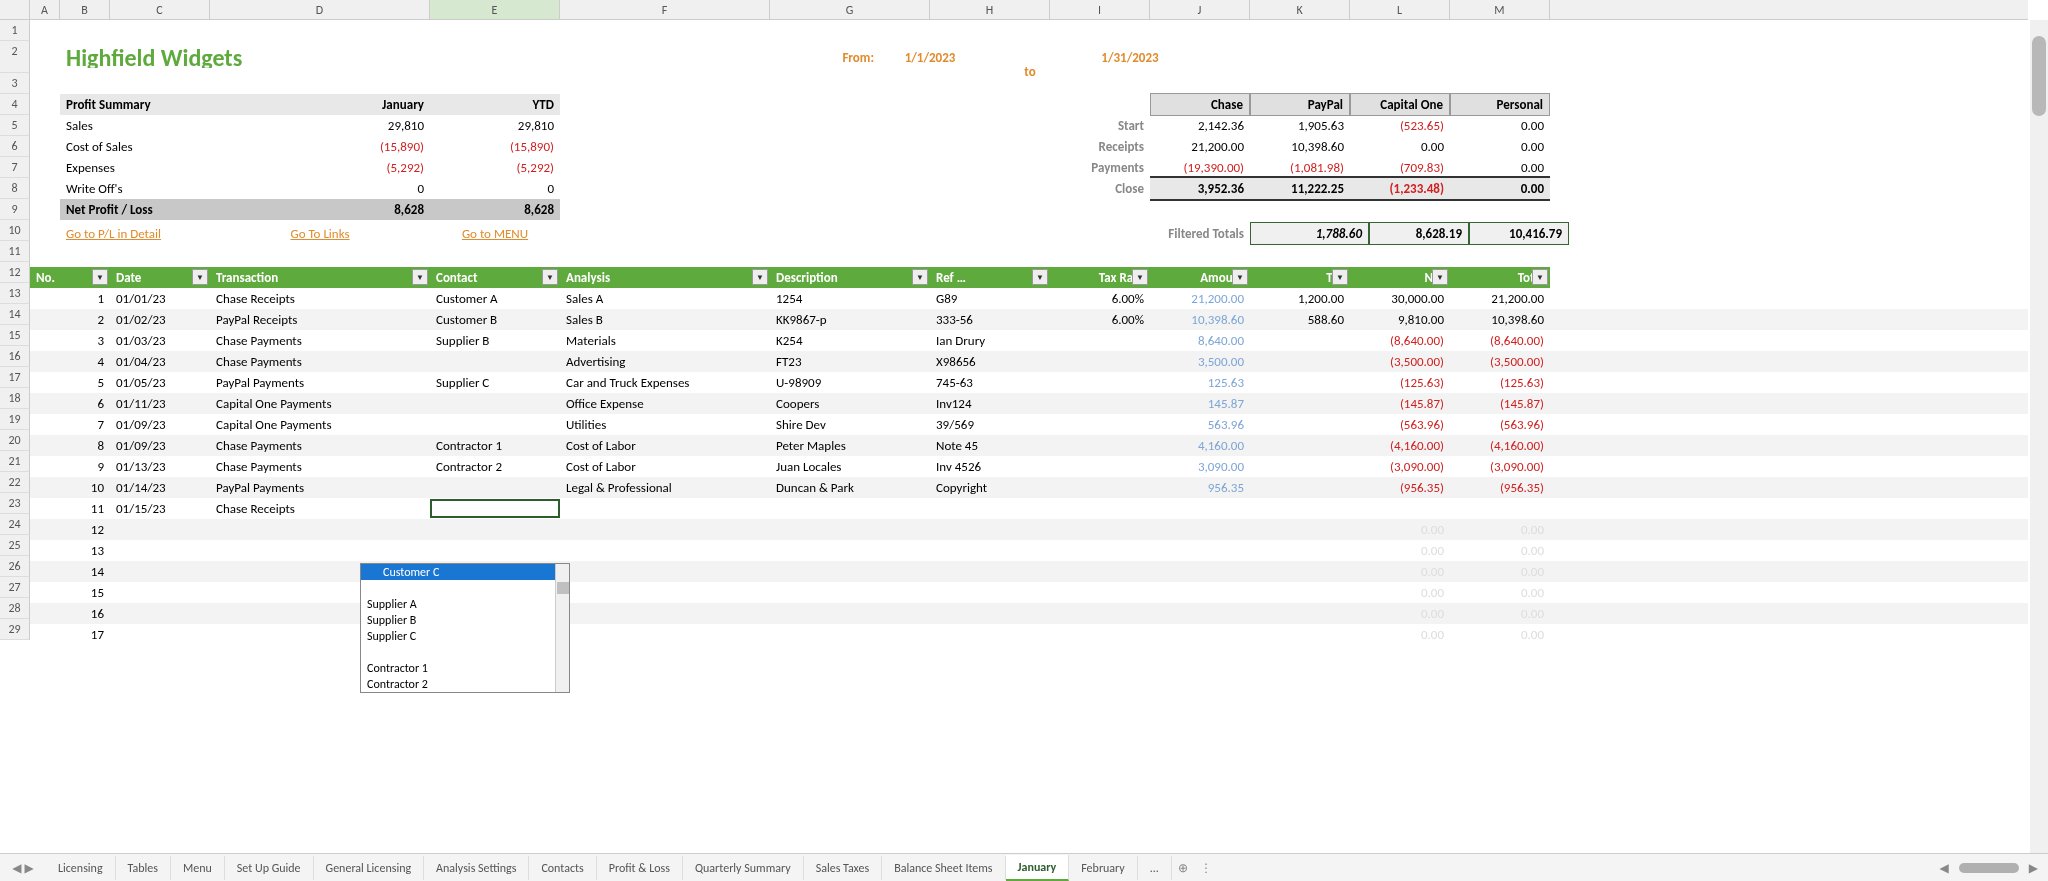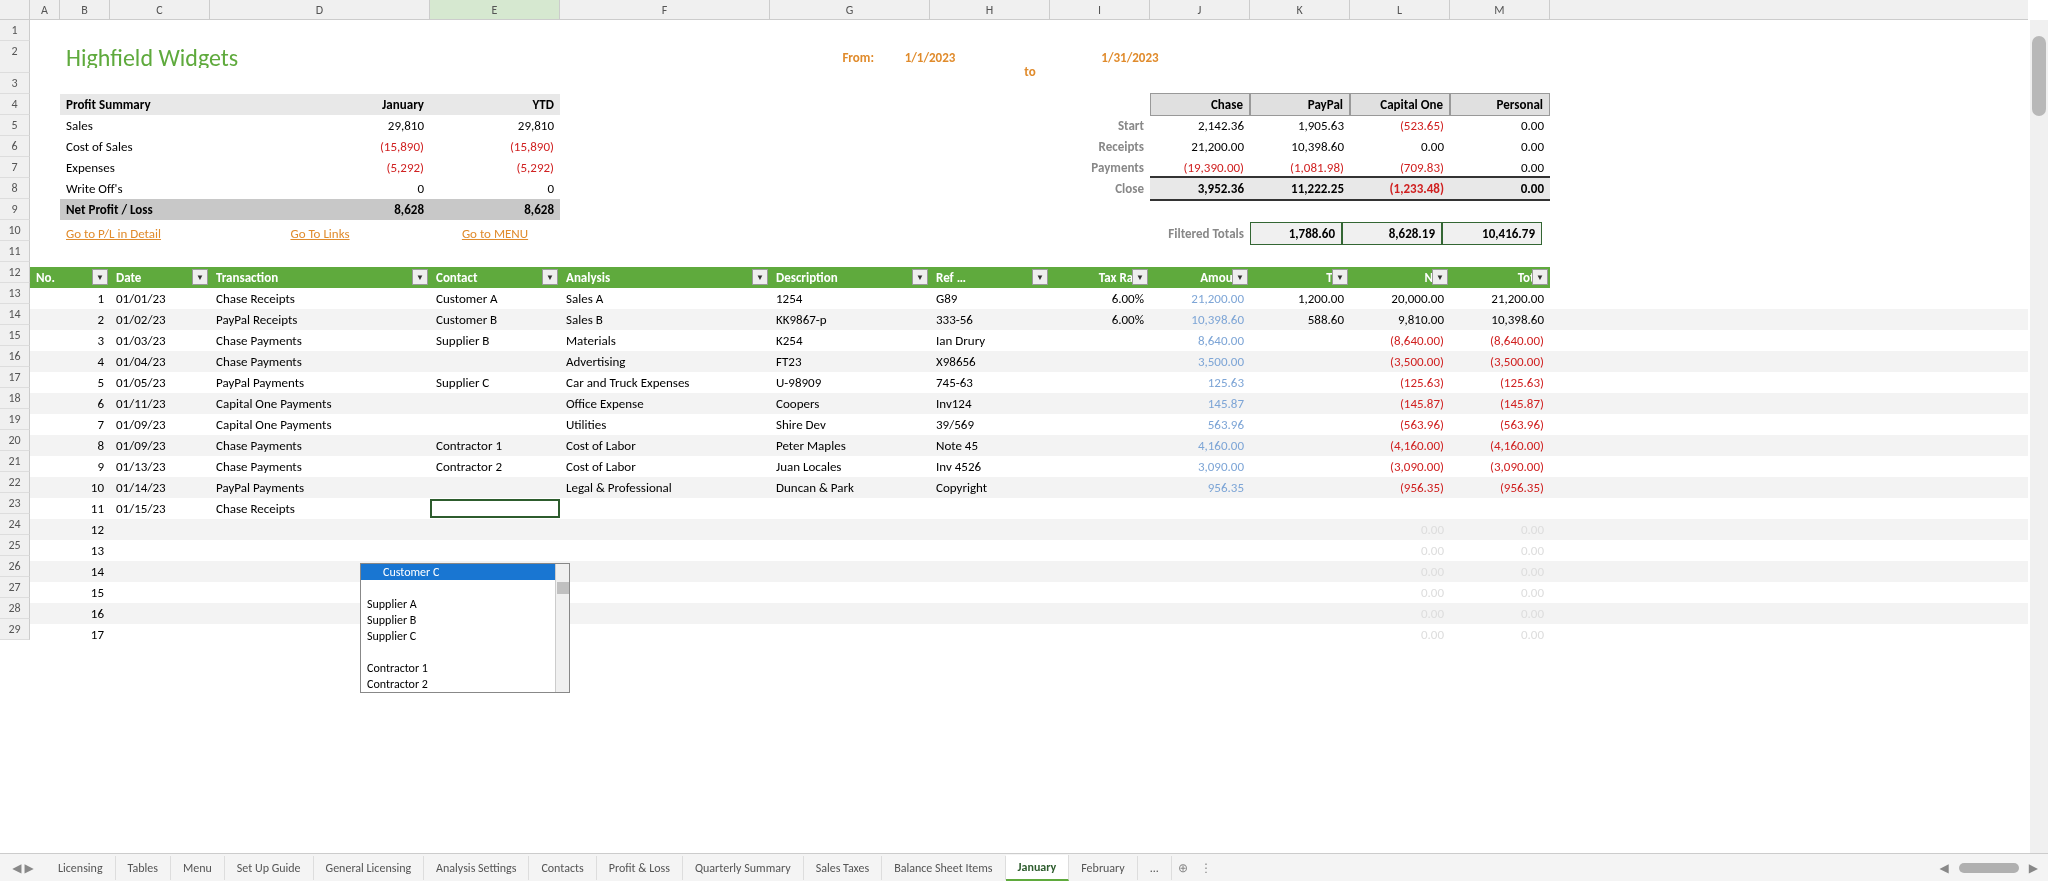--- a/index.html
+++ b/index.html
@@ -9,21 +9,21 @@
 .colheaders { position: absolute; top: 0; left: 30px; right: 20px; height: 20px; display: flex; background: #f0f0f0; border-bottom: 1px solid #ccc; z-index: 10; }
 .colhead { border-right: 1px solid #ccc; text-align: center; line-height: 20px; color: #555; font-size: 12px; }
 .colhead.active { background: #d6e8d0; }
 .rowheaders { position: absolute; top: 20px; left: 0; width: 30px; background: #f0f0f0; }
 .rowhead { height: 21px; border-bottom: 1px solid #ddd; border-right: 1px solid #ccc; text-align: center; line-height: 21px; color: #555; font-size: 12px; }
 .rowhead.r2 { height: 32px; }
 .grid { position: absolute; top: 20px; left: 30px; right: 20px; }
 .row { display: flex; height: 21px; align-items: center; }
 .row.r2 { height: 32px; }
 .cell { padding: 0 6px; line-height: 21px; white-space: nowrap; overflow: hidden; }
-.company { color: #5faa3d; font-weight: normal; font-size: 24px; }
+.company { color: #5faa3d; font-weight: bold; font-size: 24px; }
 .title { font-weight: bold; font-size: 16px; color: #000; }
 .orange { color: #e08b2c; font-weight: bold; }
 .headerrow { background: #e8e8e8; font-weight: bold; }
 .redpar { color: #d02020; }
 .netrow { background: #c8c8c8; font-weight: bold; }
 .link { color: #e08b2c; text-decoration: underline; cursor: pointer; }
 .greylabel { color: #888; font-weight: bold; }
 .acctheader { background: #e0e0e0; font-weight: bold; border: 1px solid #999; }
 .closerow { background: #e8e8e8; font-weight: bold; border-top: 2px solid #333; border-bottom: 2px solid #333; }
 .filtotal { border: 1.5px solid #336633; background: #f0f0f0; font-weight: bold; }
@@ -180,21 +180,21 @@
         <div class="cell netrow ra" style="width:220px;">8,628</div>
         <div class="cell netrow ra" style="width:130px;">8,628</div>
       </div>
       <div class="row" style="height:26px">
         <div class="cell" style="width:30px;"></div>
         <div class="cell" style="width:150px"><span class="link">Go to P/L in Detail</span></div>
         <div class="cell ca" style="width:220px;"><span class="link">Go To Links</span></div>
         <div class="cell ca" style="width:130px;"><span class="link">Go to MENU</span></div>
         <div class="cell" style="width:490px"></div>
         <div class="cell greylabel ra" style="width:200px">Filtered Totals</div>
-        <div class="cell filtotal ra" style="width:92px;">1,788.60</div>
+        <div class="cell filtotal ra" style="width:119px;font-style:italic;">1,788.60</div>
         <div class="cell filtotal ra" style="width:100px;">8,628.19</div>
         <div class="cell filtotal ra" style="width:100px;">10,416.79</div>
       </div>
       <div class="row"></div>
       <div class="row">
         <div class="cell tableheader " style="width:80px">No.<span class="filterbtn">▼</span></div>
         <div class="cell tableheader " style="width:100px">Date<span class="filterbtn">▼</span></div>
         <div class="cell tableheader " style="width:220px">Transaction<span class="filterbtn">▼</span></div>
         <div class="cell tableheader " style="width:130px">Contact<span class="filterbtn">▼</span></div>
         <div class="cell tableheader " style="width:210px">Analysis<span class="filterbtn">▼</span></div>
@@ -210,21 +210,21 @@
         <div class="cell ra" style="width:80px">1</div>
         <div class="cell" style="width:100px">01/01/23</div>
         <div class="cell" style="width:220px">Chase Receipts</div>
         <div class="cell" style="width:130px">Customer A</div>
         <div class="cell" style="width:210px">Sales A</div>
         <div class="cell" style="width:160px">1254</div>
         <div class="cell" style="width:120px">G89</div>
         <div class="cell ra" style="width:100px">6.00%</div>
         <div class="cell ra blueamt" style="width:100px">21,200.00</div>
         <div class="cell ra" style="width:100px">1,200.00</div>
-        <div class="cell ra" style="width:100px">20,000.00</div>
+        <div class="cell ra" style="width:100px">30,000.00</div>
         <div class="cell ra" style="width:100px">21,200.00</div>
       </div>
       <div class="row datarow alt">
         <div class="cell ra" style="width:80px">2</div>
         <div class="cell" style="width:100px">01/02/23</div>
         <div class="cell" style="width:220px">PayPal Receipts</div>
         <div class="cell" style="width:130px">Customer B</div>
         <div class="cell" style="width:210px">Sales B</div>
         <div class="cell" style="width:160px">KK9867-p</div>
         <div class="cell" style="width:120px">333-56</div>

